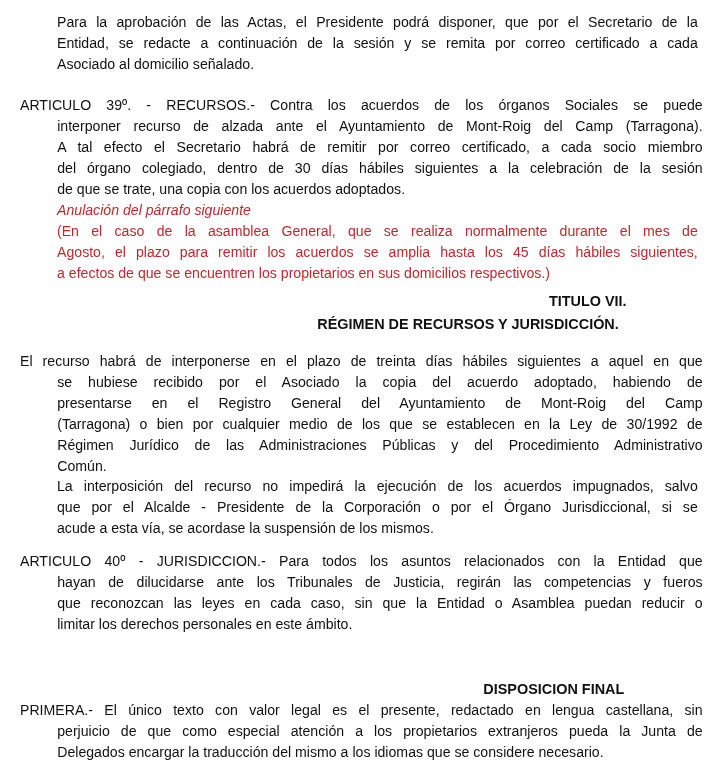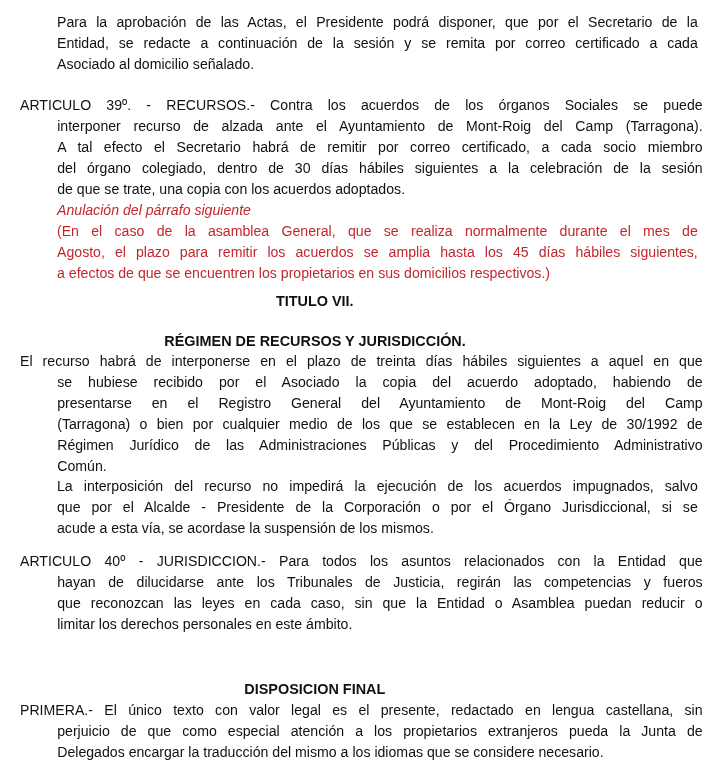--- a/index.html
+++ b/index.html
@@ -46,21 +46,21 @@
     .red {
       color: #c0282d;
     }
     .italic {
       font-style: italic;
     }
     .heading {
       position: absolute;
       left: 0;
       width: 630px;
-      text-align: center;
+      text-align: right;
       font-weight: bold;
       font-size: 15.5px;
     }
     .heading span {
       display: inline-block;
       transform: scaleX(0.93);
     }
     .line {
       display: block;
       text-align: justify;
@@ -93,21 +93,21 @@
     <span class="line last italic">Anulación del párrafo siguiente</span>
     <span class="line">(En el caso de la asamblea General, que se realiza normalmente durante el mes de</span>
     <span class="line">Agosto, el plazo para remitir los acuerdos se amplia hasta los 45 días hábiles siguientes,</span>
     <span class="line last">a efectos de que se encuentren los propietarios en sus domicilios respectivos.)</span>
   </div>
 
   <div class="heading" style="top:290px;">
     <span>TITULO VII.</span>
   </div>
 
-  <div class="heading" style="top:330px;">
+  <div class="heading" style="top:313px;">
     <span>RÉGIMEN DE RECURSOS Y JURISDICCIÓN.</span>
   </div>
 
   <div class="hang" style="top:350px;">
     <span class="line">El recurso habrá de interponerse en el plazo de treinta días hábiles siguientes a aquel en que</span>
     <span class="line" style="text-indent:0;">se hubiese recibido por el Asociado la copia del acuerdo adoptado, habiendo de</span>
     <span class="line" style="text-indent:0;">presentarse en el Registro General del Ayuntamiento de Mont-Roig del Camp</span>
     <span class="line" style="text-indent:0;">(Tarragona) o bien por cualquier medio de los que se establecen en la Ley de 30/1992 de</span>
     <span class="line" style="text-indent:0;">Régimen Jurídico de las Administraciones Públicas y del Procedimiento Administrativo</span>
     <span class="line last" style="text-indent:0;">Común.</span>

